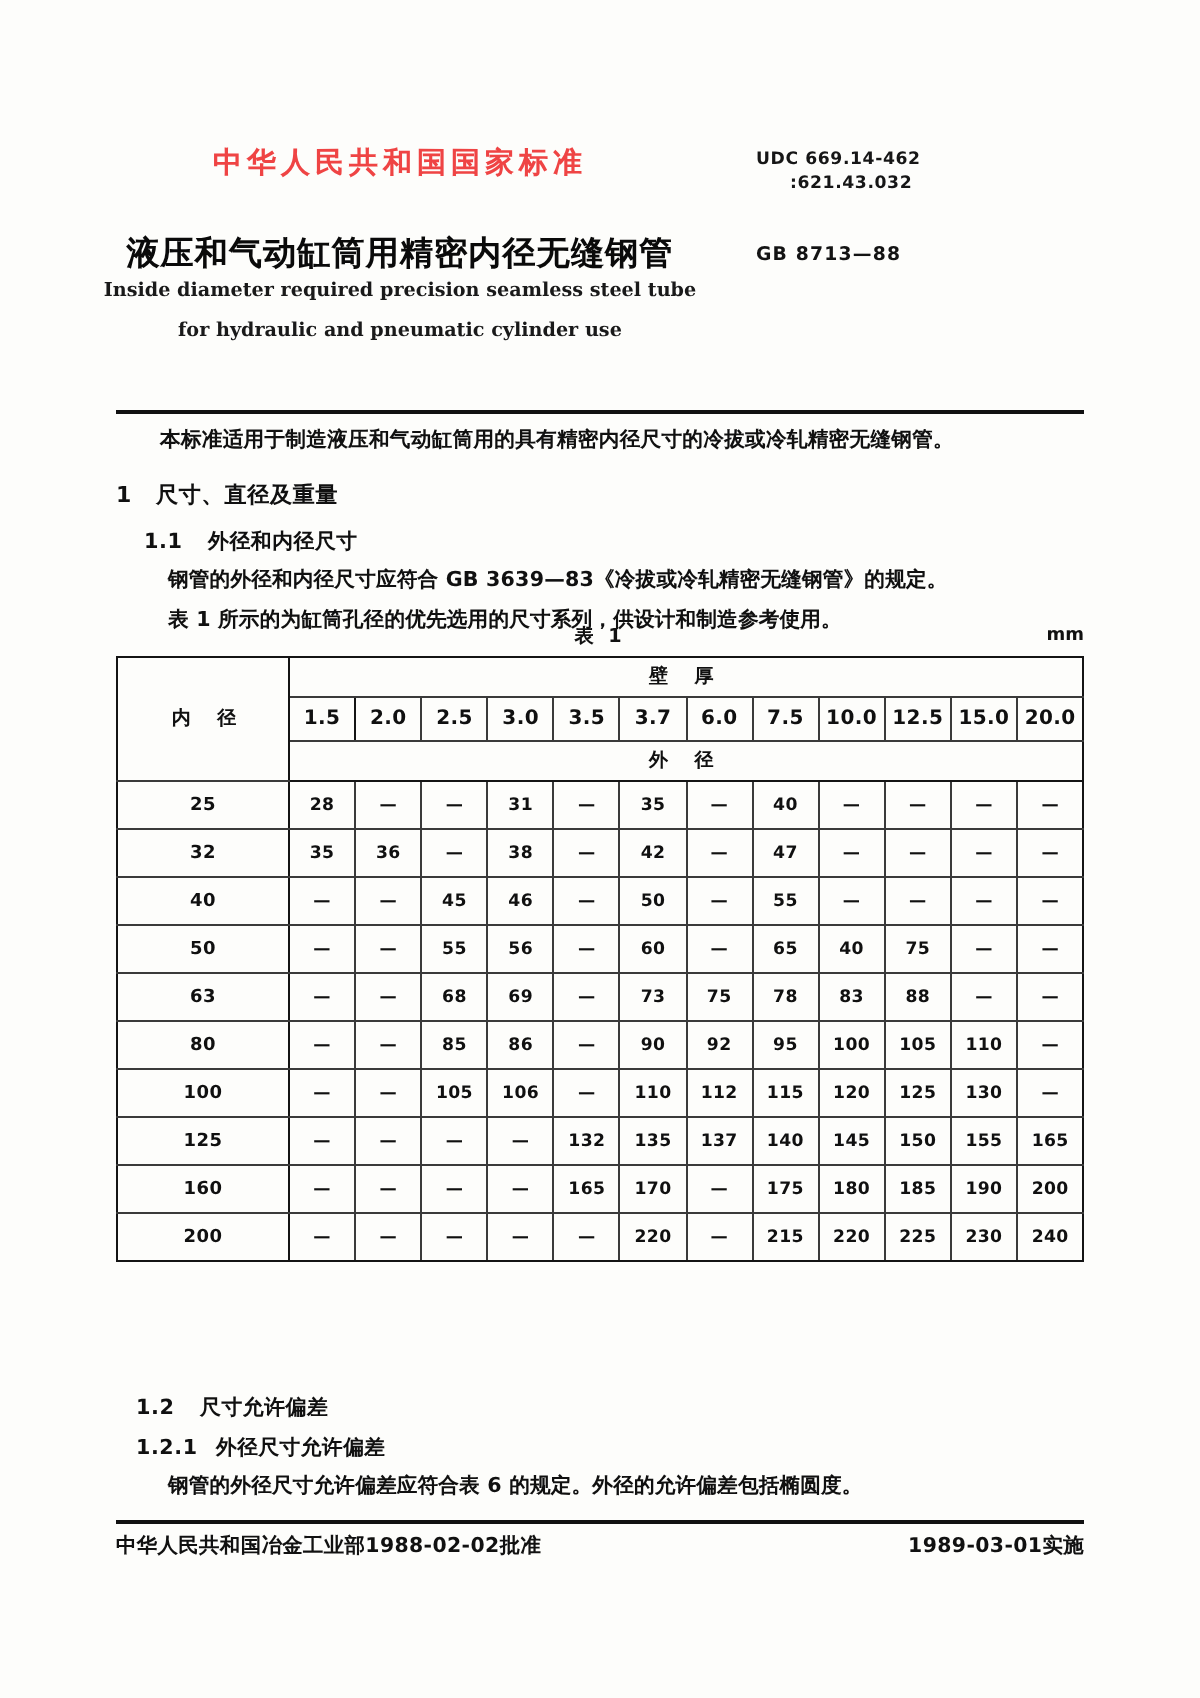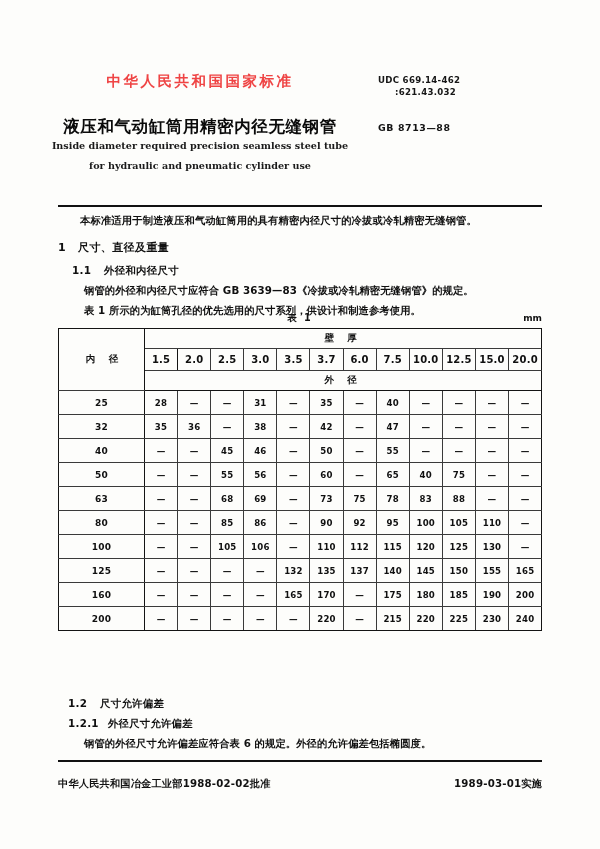--- a/index.html
+++ b/index.html
@@ -263,21 +263,20 @@
     width: 40px;
   }
 
   
   .footer-zone {
     position: absolute;
     left: 58px;
     top: 766px;
     width: 484px;
     height: 16px;
-    margin-top: 11px;
   }
   .footer-left {
     position: absolute;
     left: 0;
     top: 0;
     font-size: 10.2px;
     font-weight: bold;
     letter-spacing: 0.2px;
   }
   .footer-right {

